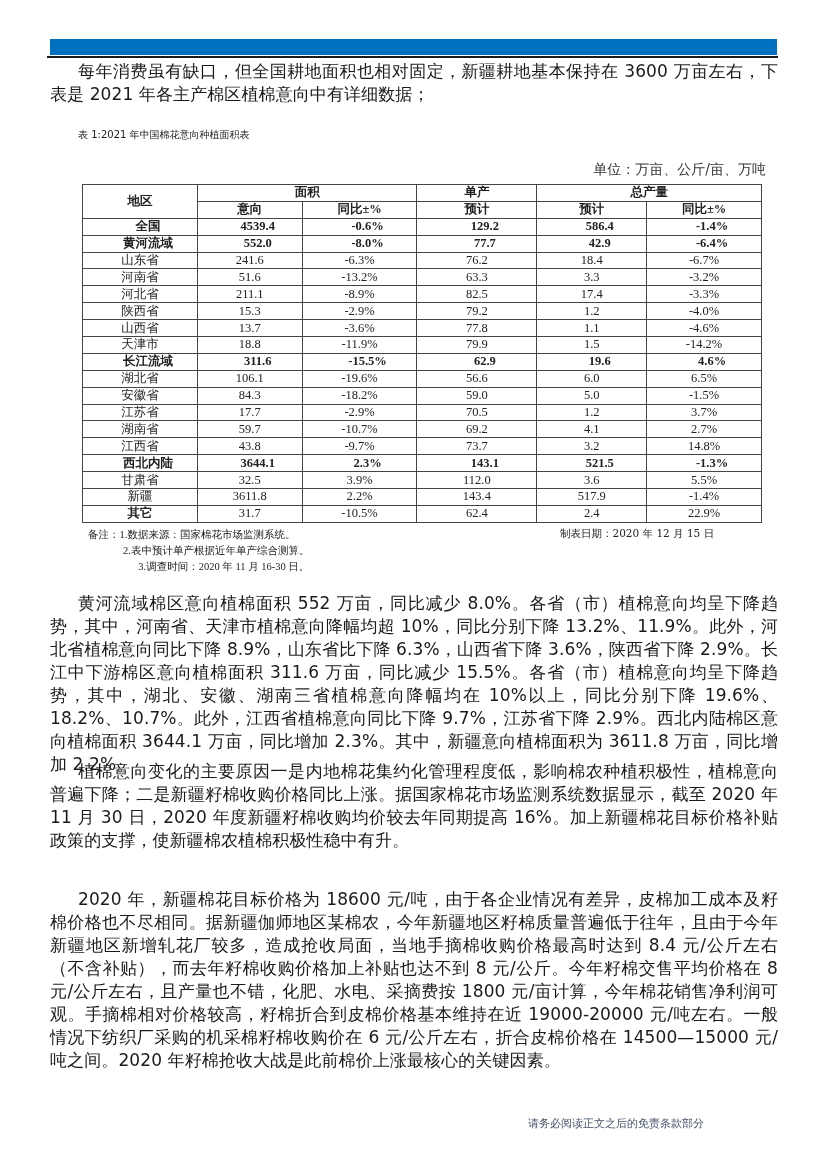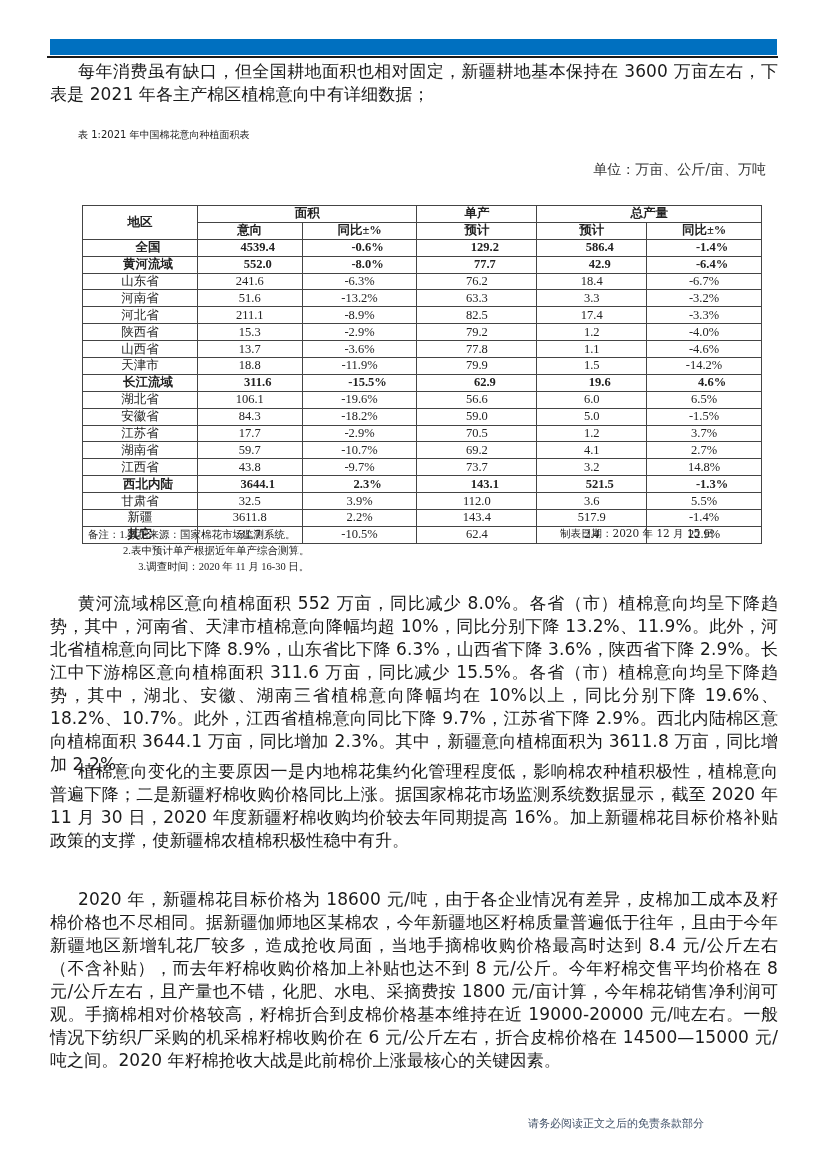--- a/index.html
+++ b/index.html
@@ -6,21 +6,21 @@
   body { width: 826px; height: 1169px; position: relative; overflow: hidden;
          font-family: "DejaVu Sans", "Liberation Sans", sans-serif; color: #1a1a1a; }
   .topbar { position: absolute; left: 50px; top: 39px; width: 727px; height: 16px; background: #0070c0; }
   .topline { position: absolute; left: 47px; top: 56px; width: 731px; height: 2px; background: #1a1a1a; }
   .para { position: absolute; left: 50px; width: 728px; font-size: 17px; line-height: 23px;
           text-align: justify; text-indent: 28px; margin: 0; letter-spacing: 0.1px; }
   .caption { position: absolute; left: 78px; top: 128px; font-size: 10px; margin: 0; }
   .unit { position: absolute; right: 60px; top: 161px; font-size: 14px; color: #333;
           font-family: "DejaVu Serif", "Liberation Serif", serif; }
   table.data { position: absolute; left: 82px; top: 184px; width: 680px; border-collapse: collapse;
-               font-family: "Liberation Serif", "DejaVu Serif", serif; font-size: 12.5px; margin-top: 21px; }
+               font-family: "Liberation Serif", "DejaVu Serif", serif; font-size: 12.5px; }
   table.data td, table.data th { border: 1.5px solid #444; text-align: center; padding: 0; height: 15.9px;
                line-height: 15px; font-weight: normal; color: #222; }
   table.data th { font-weight: bold; }
   table.data tr.bold td { font-weight: bold; padding-left: 16px; }
   table.data col.c0 { width: 115px; }
   table.data col.c1 { width: 105px; }
   table.data col.c2 { width: 115px; }
   table.data col.c3 { width: 120px; }
   table.data col.c4 { width: 110px; }
   table.data col.c5 { width: 115px; }

